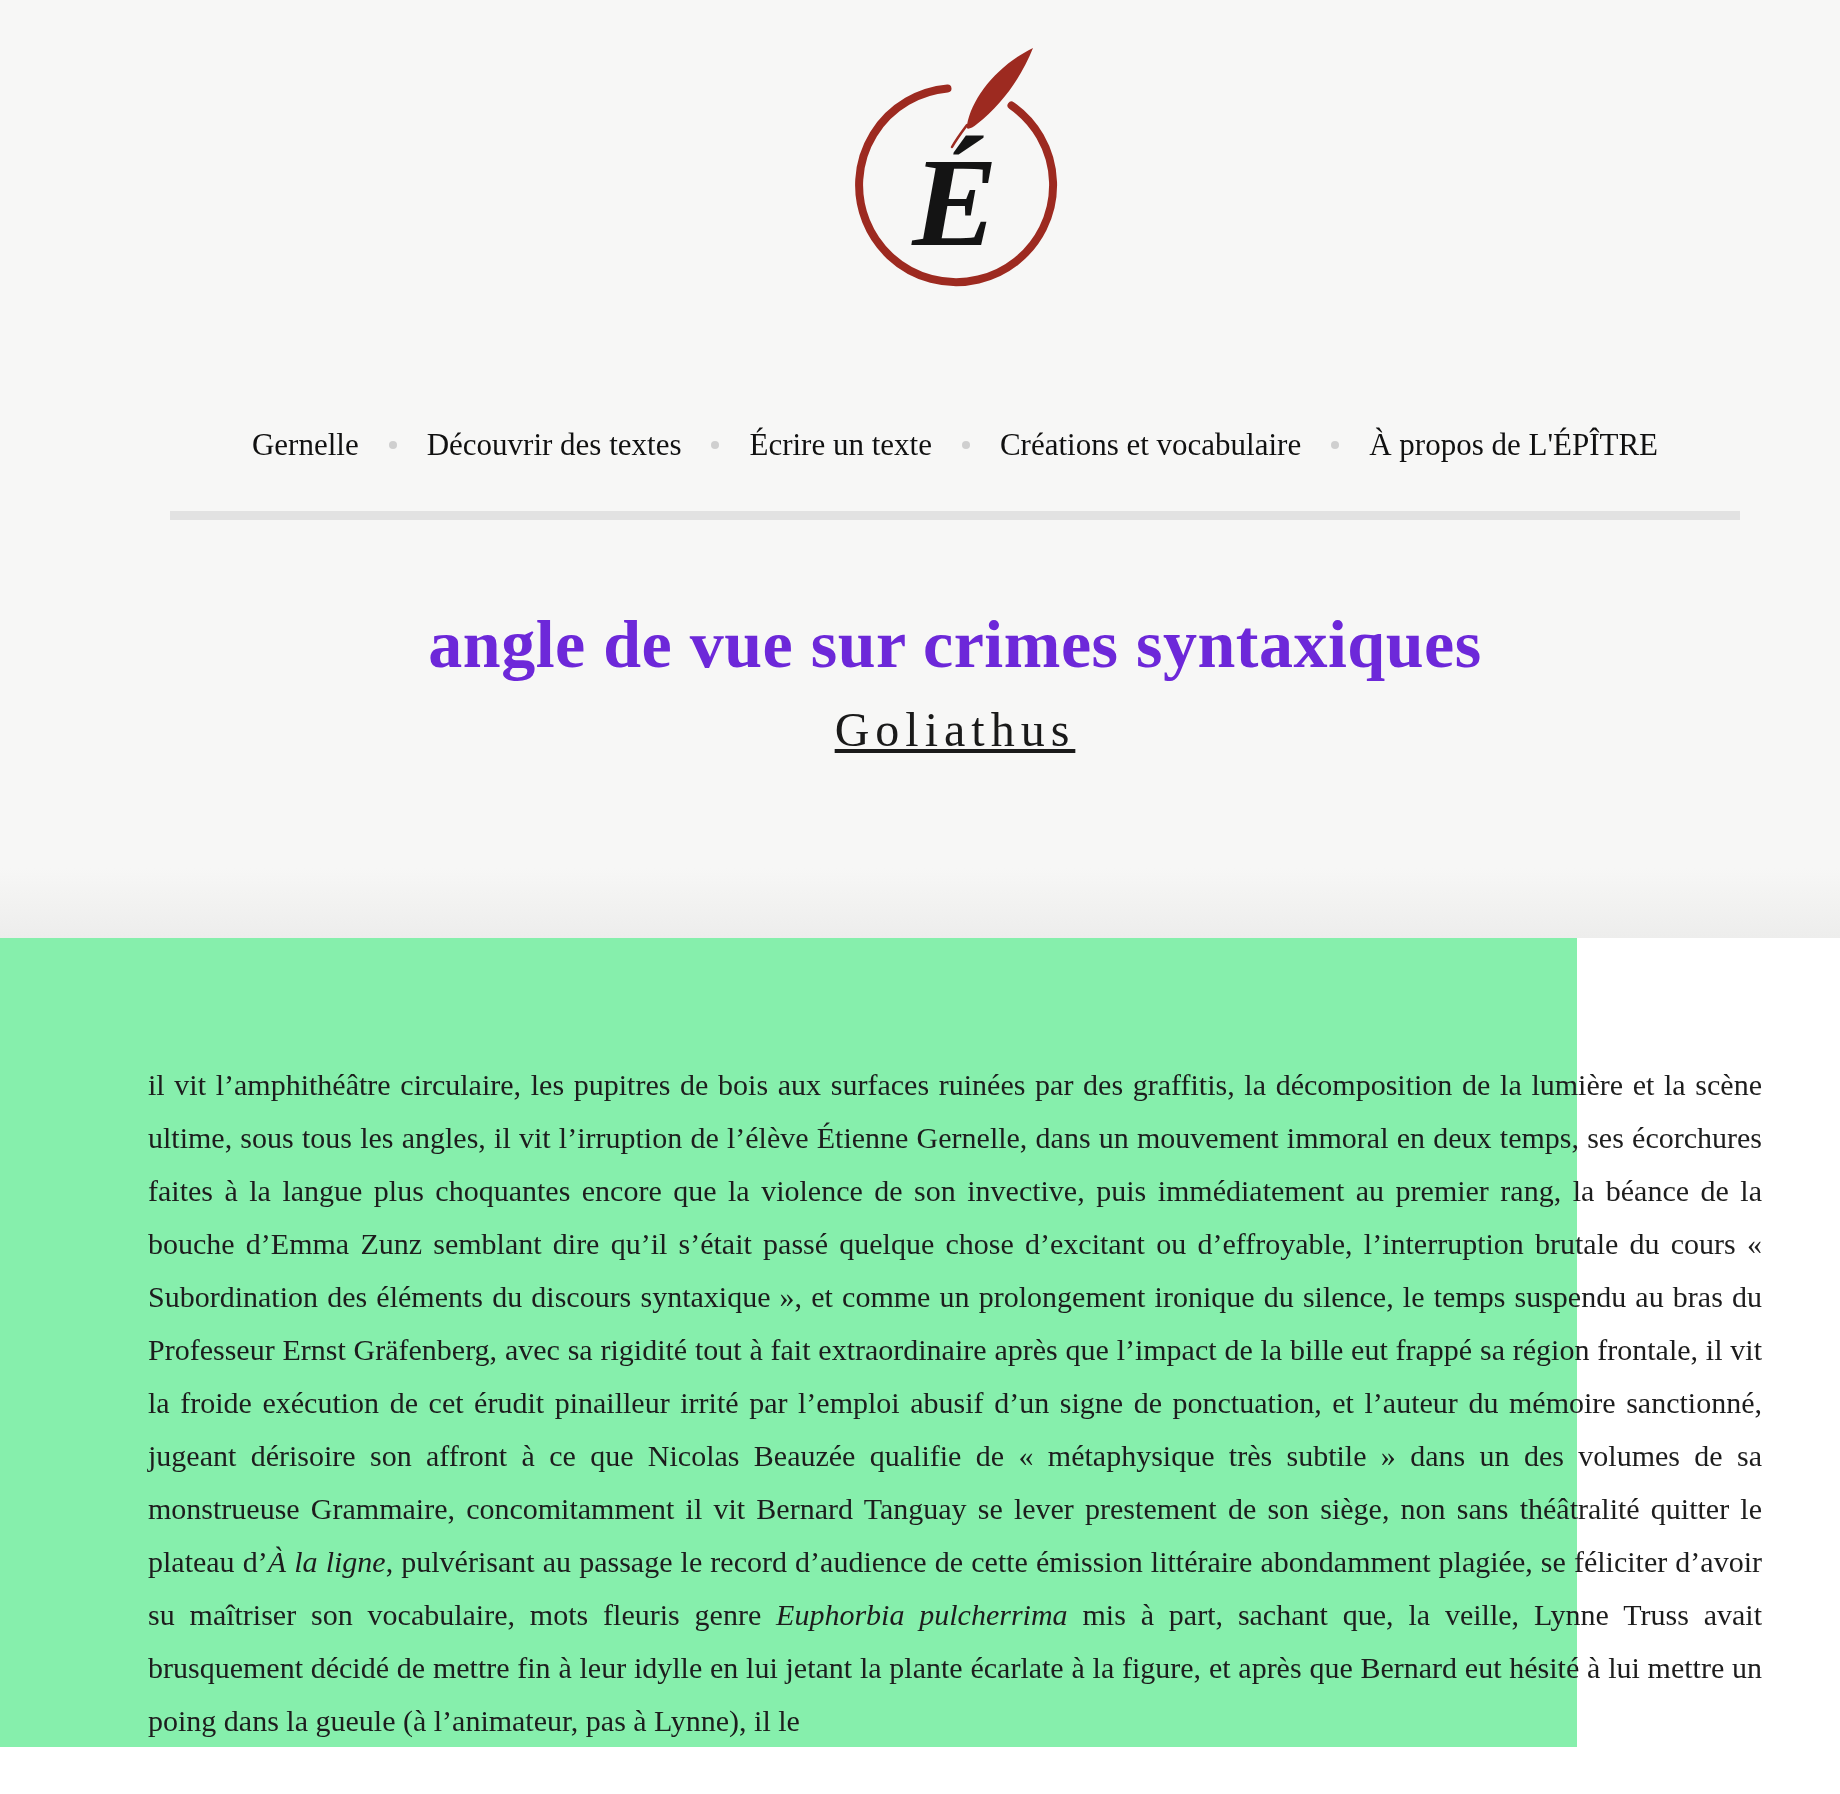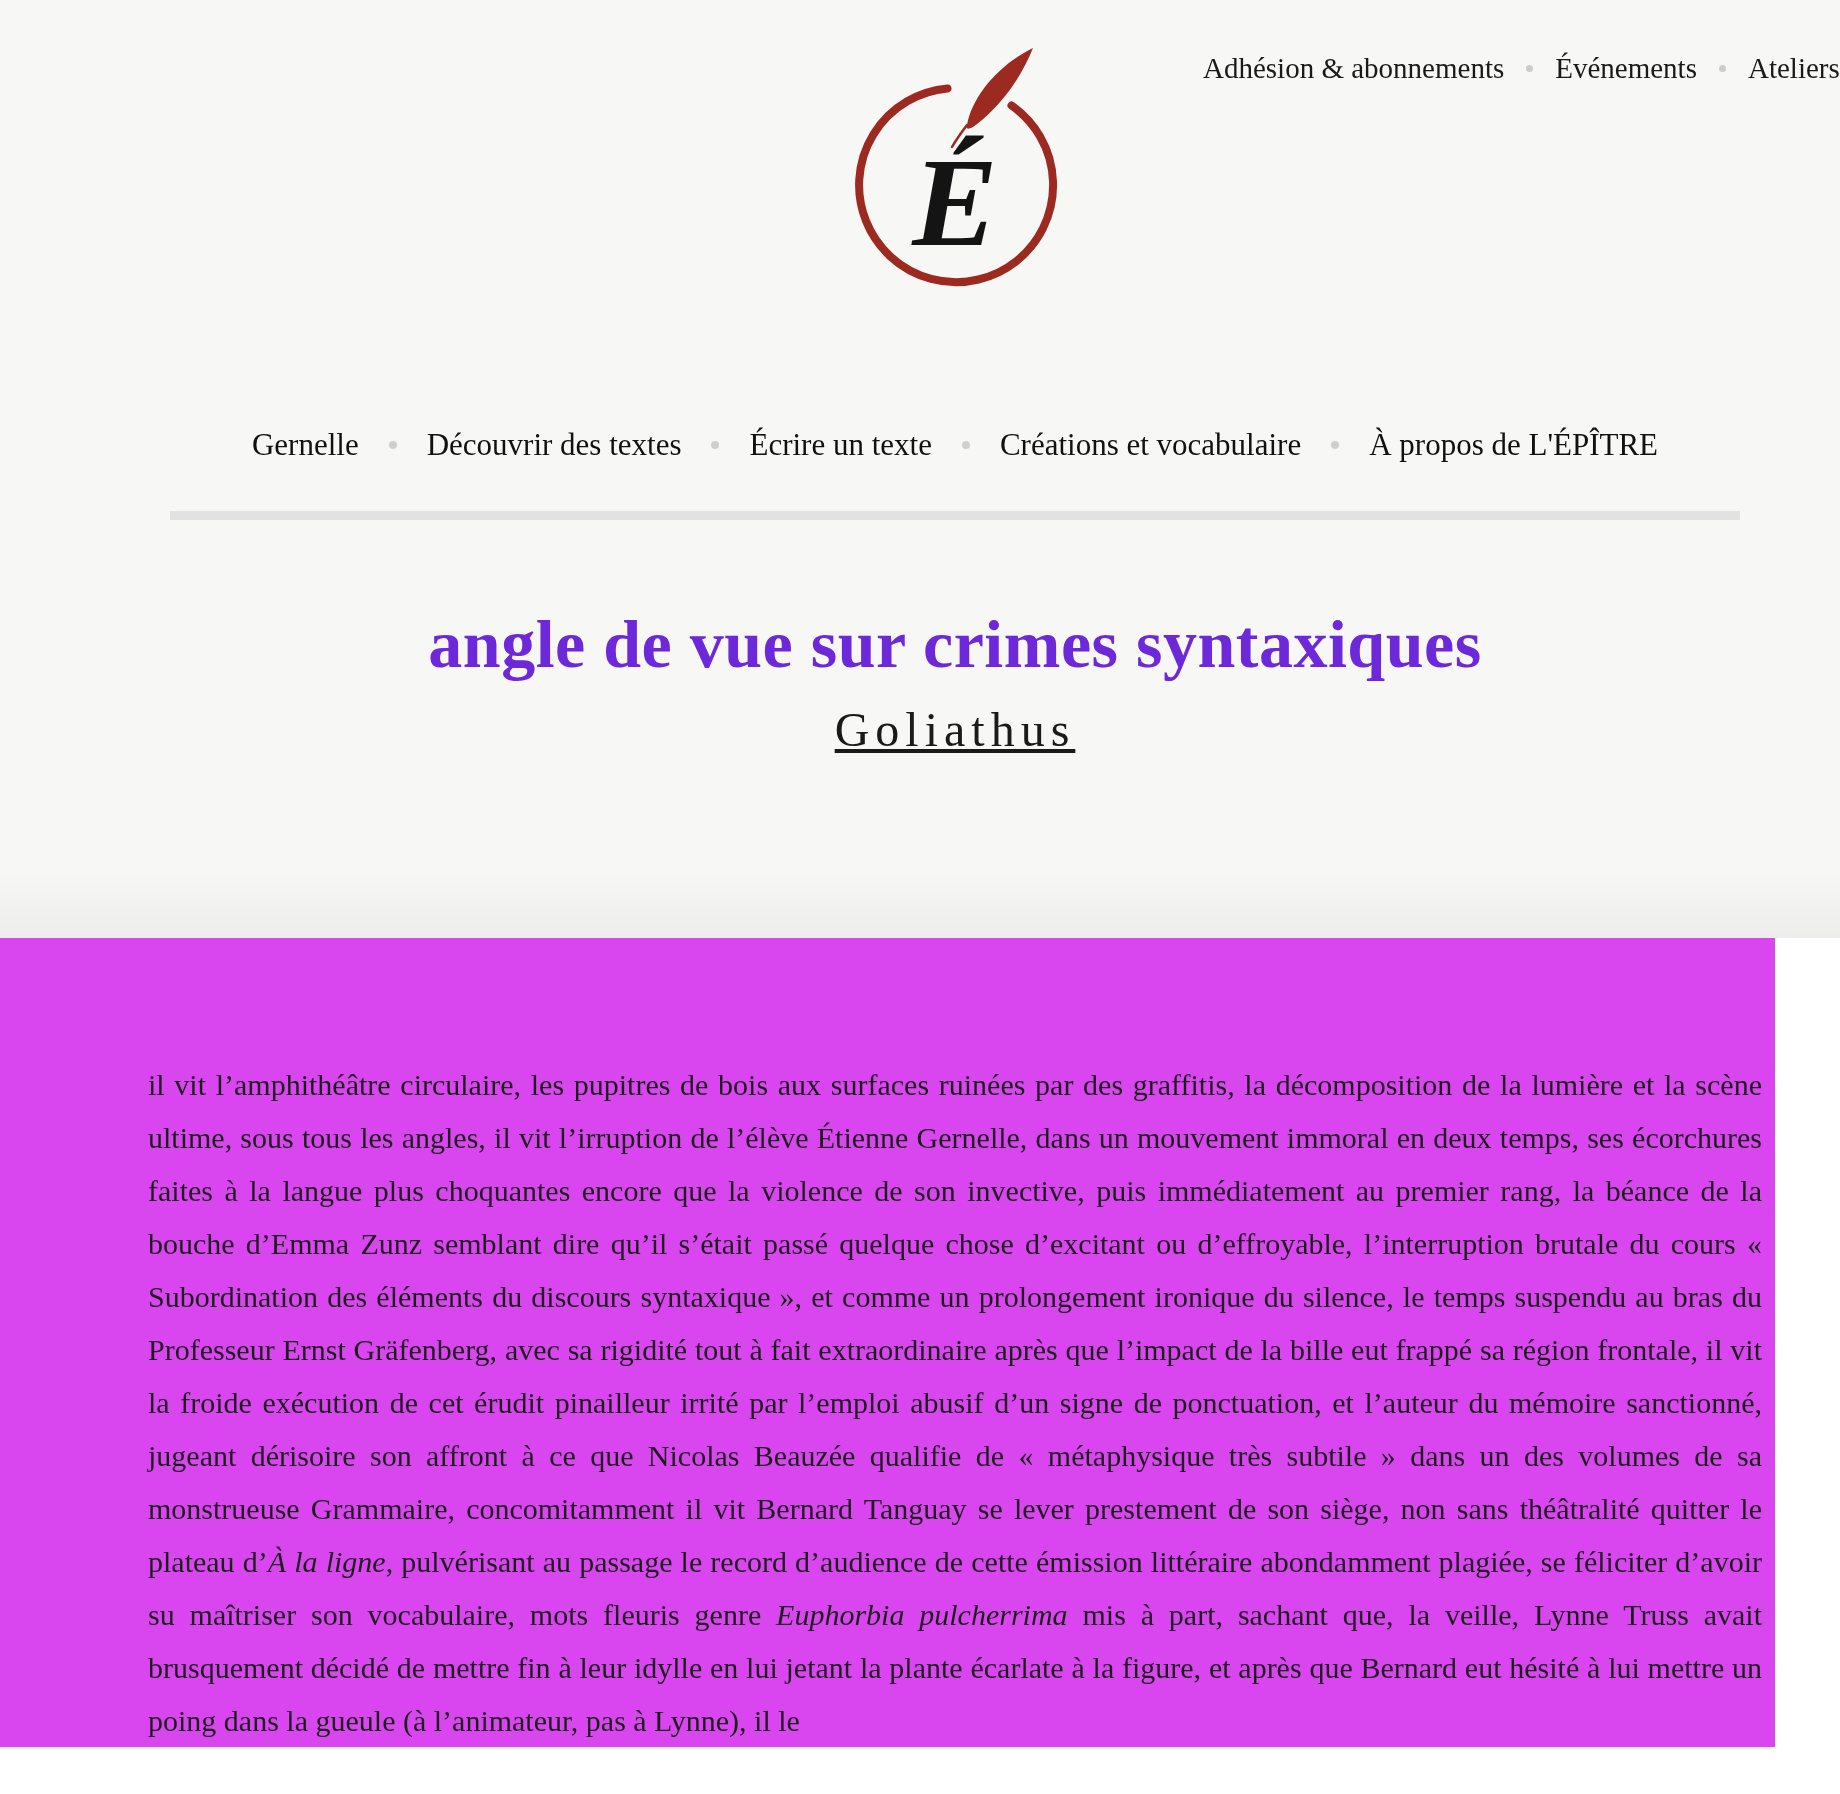--- a/index.html
+++ b/index.html
@@ -29,37 +29,30 @@
   .nav-item { cursor:pointer; white-space:nowrap; }
   .nav-dot { width:8px; height:8px; border-radius:50%; background:#cfcfcf; margin:0 30px; flex:0 0 auto; }
   .nav-underline { width:1570px; height:9px; background:#e2e2e2; margin:41px auto 0 auto; }
 
   
   .title-block { position:absolute; top:600px; left:0; width:1614px; text-align:center; }
   .page-title { font-size:68px; font-weight:700; color:#6d28d9; line-height:1.3; letter-spacing:0.5px; }
   .page-author { margin-top:14px; font-size:48px; font-weight:400; color:#1a1a1a; letter-spacing:6px;text-decoration:underline; }
 
   
-  .article { background:#d946ef; width:1775px; }
+  .article { background:#86efac; width:1577px; }
   .article-body { width:1614px; margin-left:148px; padding-top:120px;
                   font-size:30px; line-height:53px; text-align:justify; color:#1d1d1d; }
   .it { font-style:italic; }
 </style>
 </head>
 <body>
 
 <header class="header">
 
-  <nav class="utility-nav">
-    <span class="u-item">Adhésion &amp; abonnements</span>
-    <span class="dot"></span>
-    <span class="u-item">Événements</span>
-    <span class="dot"></span>
-    <span class="u-item">Ateliers</span>
-  </nav>
 
   <div class="logo-wrap">
     <svg width="240" height="250" viewBox="0 0 240 250">
       <path d="M 111.5 43.5 A 97 97 0 1 0 175.5 60.5" fill="none" stroke="#9d2a20" stroke-width="8" stroke-linecap="round"></path>
       <path d="M 131 80 C 136 52 162 20 197 3 C 186 31 166 60 141 79 C 135 84 129 86 131 80 Z" fill="#9d2a20"></path>
       <path d="M 131 80 C 125 88 120 95 116 102" fill="none" stroke="#9d2a20" stroke-width="2.5" stroke-linecap="round"></path>
       <text x="119" y="200" font-size="128" font-style="italic" font-weight="600" font-family="Liberation Serif, serif" fill="#141414" text-anchor="middle">É</text>
     </svg>
   </div>
 

